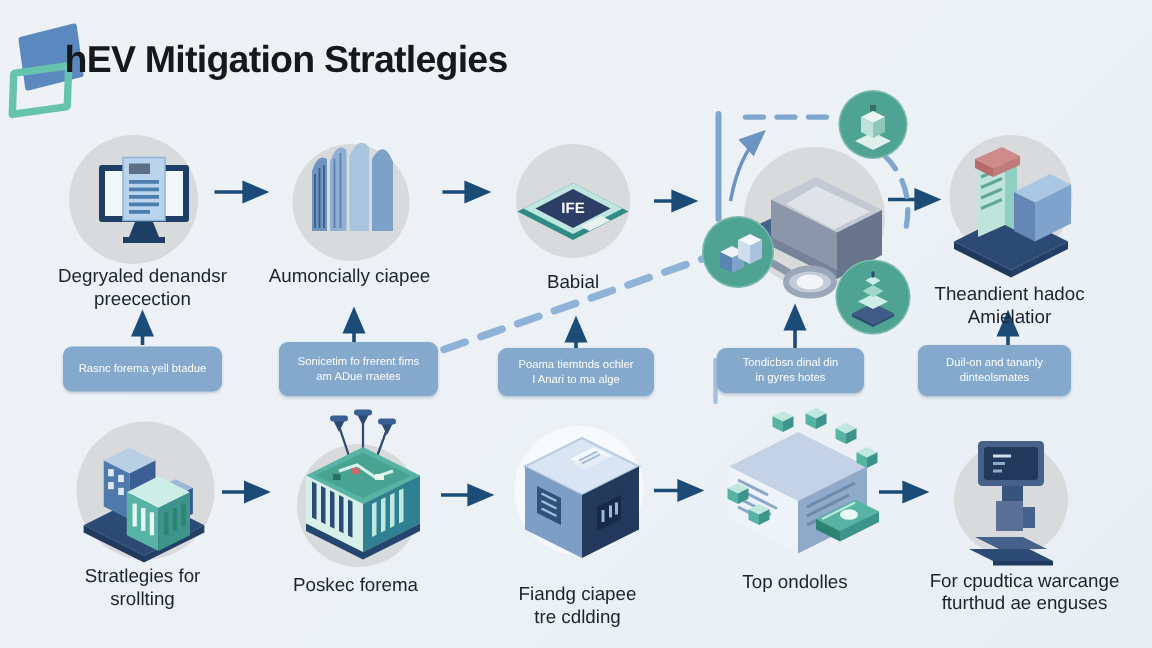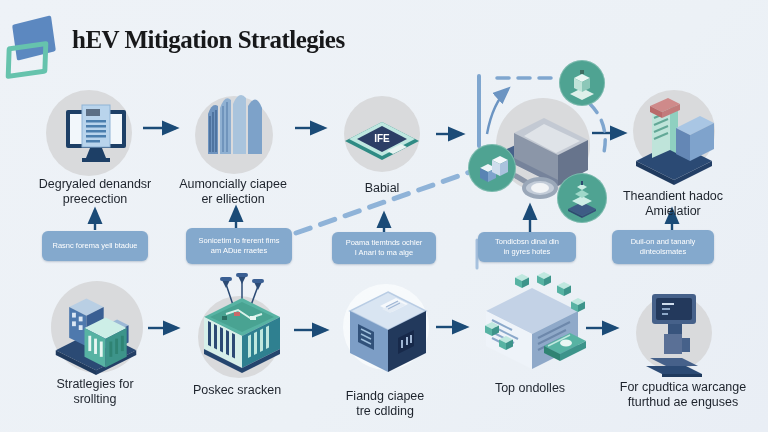--- a/index.html
+++ b/index.html
@@ -1,21 +1,21 @@
 <!DOCTYPE html>
 <html><head>
 <meta charset="utf-8">
 <style>
   html,body{margin:0;padding:0;}
   body{width:768px;height:432px;position:relative;overflow:hidden;
        background:linear-gradient(135deg,#eef2f7 0%,#ecf1f6 60%,#e9eef5 100%);
        font-family:"Liberation Sans",sans-serif;}
   .abs{position:absolute;}
   
-  .title{position:absolute;left:72px;top:26px;font-family:Liberation Serif, serif;
+  .title{position:absolute;left:43px;top:26px;font-family:Liberation Sans, sans-serif;
          font-weight:bold;font-size:25px;letter-spacing:-0.5px;color:#17181a;}
   .logo-blue{position:absolute;left:14px;top:20px;width:40px;height:36px;background:#5c88c0;
              transform:rotate(-14deg) skewX(-6deg);border-radius:2px;}
   .logo-teal{position:absolute;left:6px;top:44px;width:32px;height:22px;border:5px solid #66c3ad;
              transform:rotate(-8deg) skewX(-10deg);border-radius:3px;background:transparent;}
   
   .gcircle{position:absolute;border-radius:50%;background:#d9dadc;}
   .wcircle{position:absolute;border-radius:50%;background:rgba(250,252,254,.8);}
   .green{position:absolute;border-radius:50%;background:#4fa392;box-shadow:inset 0 0 0 1px rgba(255,255,255,.25);}
   
@@ -179,21 +179,20 @@
   <path d="M18,4 L23,7 L18,10 L13,7 Z" fill="#cdeee6"></path>
   <rect x="17" y="1" width="2" height="4" fill="#2e4a70"></rect>
 </svg>
 
 <div class="nlabel" style="left:18px;top:177px;width:154px">
   <span>Degryaled denandsr</span>
   <span>preecection</span>
 </div>
 <div class="nlabel" style="left:158px;top:177px;width:150px">
   <span>Aumoncially ciapee</span>
-  <span>er elliection</span>
 </div>
 <div class="nlabel" style="left:312px;top:181px;width:140px">
   <span>Babial</span>
   <span></span>
 </div>
 <div class="nlabel" style="left:595px;top:189px;width:156px">
   <span>Theandient hadoc</span>
   <span>Amielatior</span>
 </div>
 
@@ -341,21 +340,21 @@
   <path d="M12,70 L44,70 L60,78 L28,78 Z" fill="#46618a"></path>
   <path d="M8,78 L48,78 L64,86 L24,86 Z" fill="#2b4a74"></path>
   <path d="M24,86 L64,86 L64,89 L24,89 Z" fill="#1f3a5e"></path>
 </svg>
 
 <div class="nlabel" style="left:20px;top:377px;width:150px">
   <span>Stratlegies for</span>
   <span>srollting</span>
 </div>
 <div class="nlabel" style="left:162px;top:383px;width:150px">
-  <span>Poskec sracken</span>
+  <span>Poskec forema</span>
   <span></span>
 </div>
 <div class="nlabel" style="left:310px;top:389px;width:150px">
   <span>Fiandg ciapee</span>
   <span>tre cdlding</span>
 </div>
 <div class="nlabel" style="left:455px;top:381px;width:150px">
   <span>Top ondolles</span>
   <span></span>
 </div>

